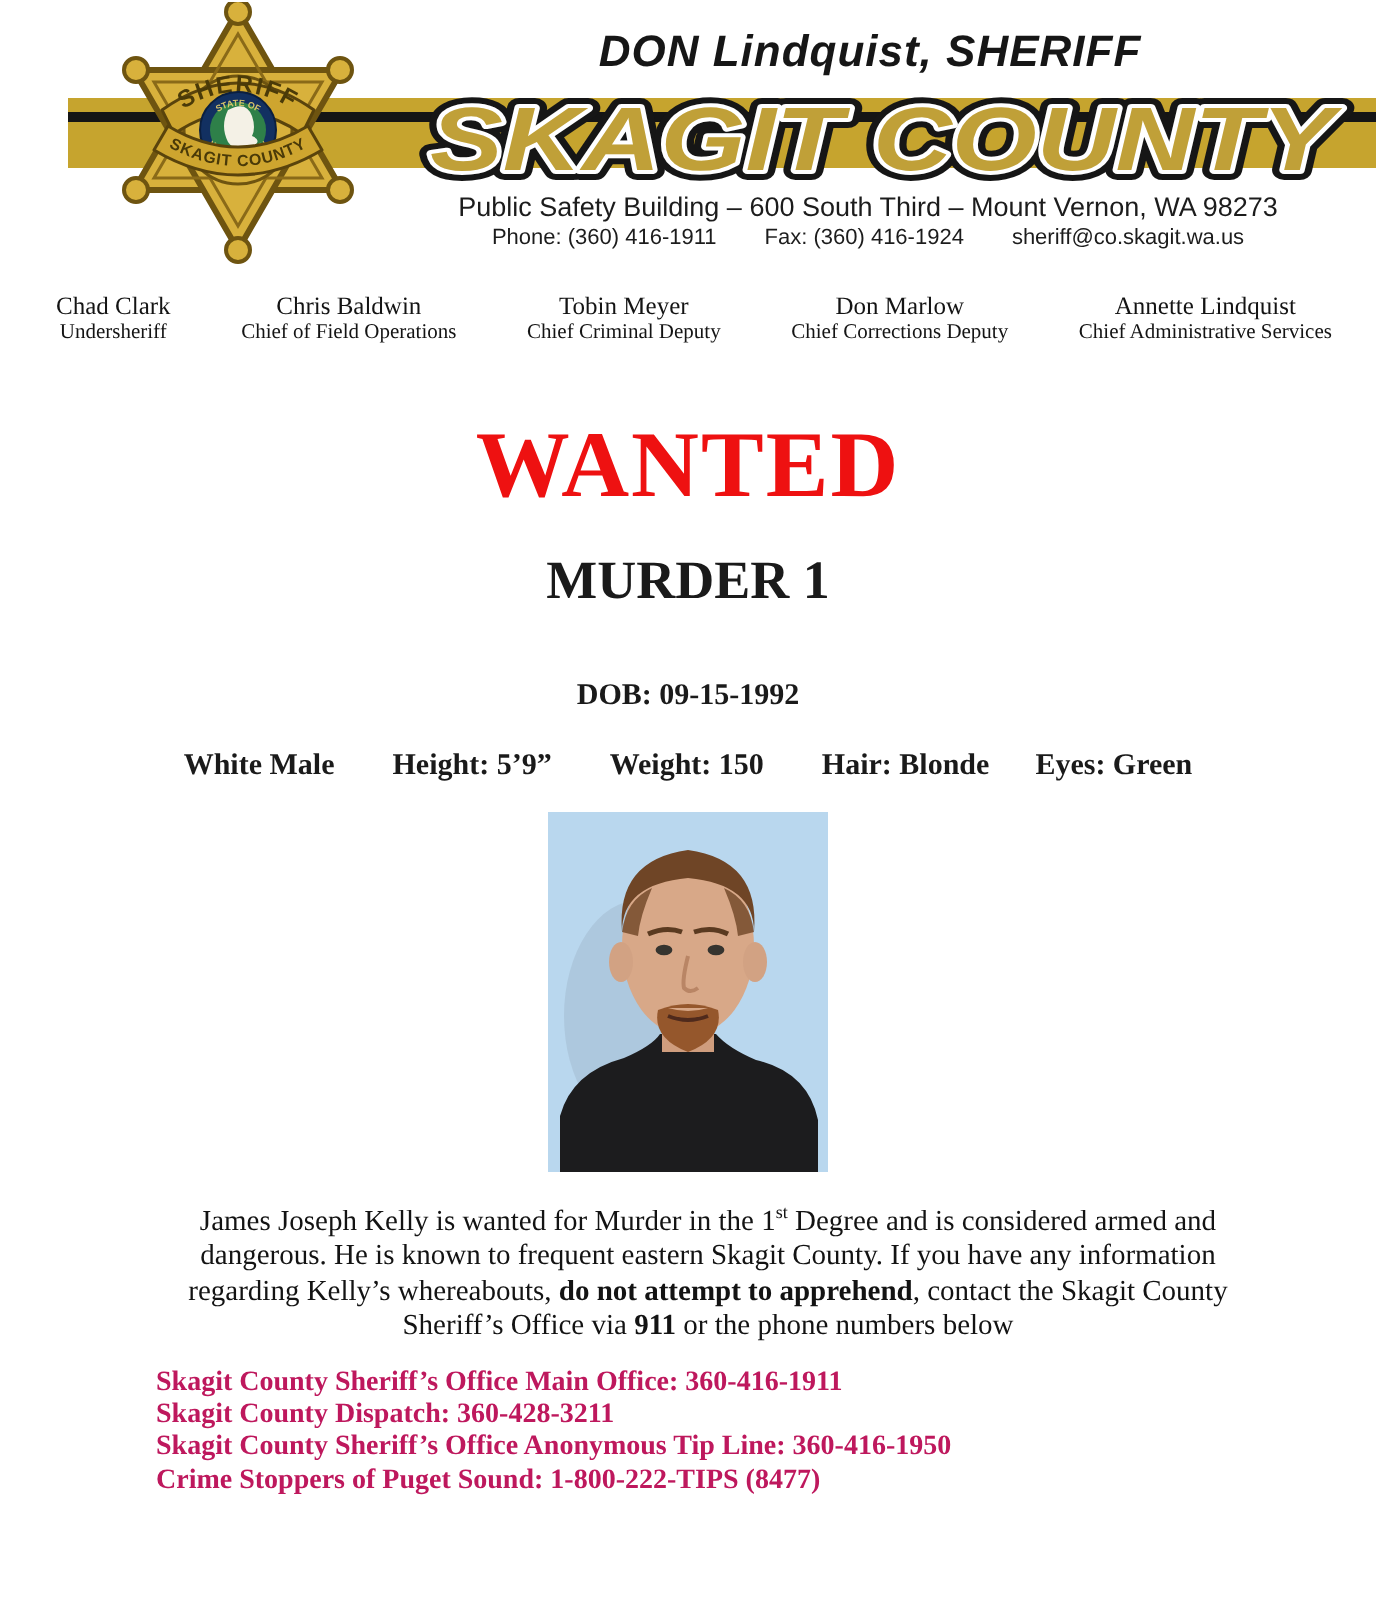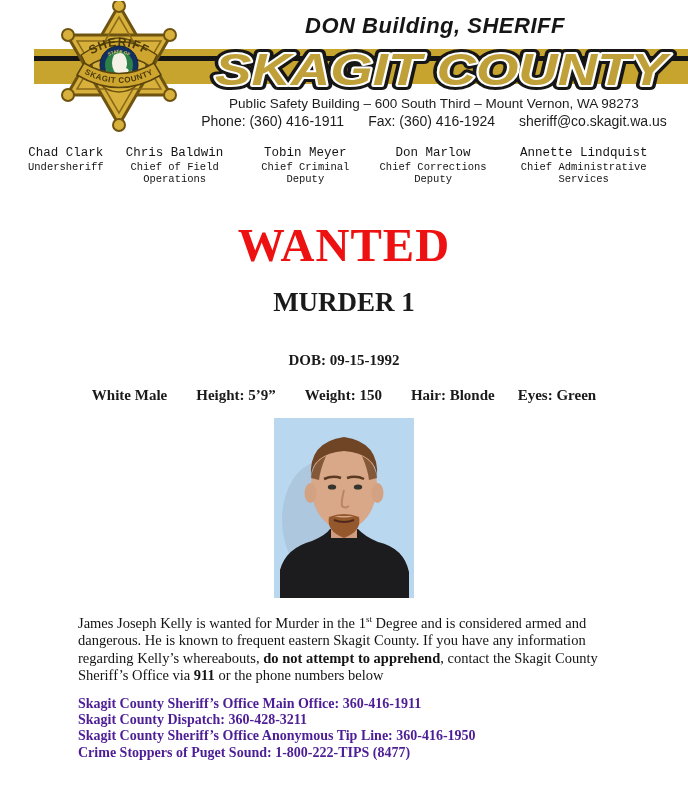--- a/index.html
+++ b/index.html
@@ -22,28 +22,28 @@
     letter-spacing: .5px; white-space: nowrap;
   }
   .county-svg { position: absolute; left: 202px; top: 38px; }
   .addr1 {
     position: absolute; left: 180px; right: 0; top: 96px; text-align: center;
     font-family: "Liberation Sans", sans-serif; font-size: 13.5px; color: #1c1c1c; white-space: nowrap;
   }
   .addr2 {
     position: absolute; left: 180px; right: 0; top: 113px;
     display: flex; justify-content: center; gap: 24px;
-    font-family: "Liberation Sans", sans-serif; font-size: 14px; color: #1c1c1c; white-space: nowrap;
+    font-family: "Liberation Sans", sans-serif; font-size: 11px; color: #1c1c1c; white-space: nowrap;
   }
 
   
   .staff-row {
     display: flex; justify-content: space-between; align-items: flex-start;
     padding: 0 22px 0 28px; margin-top: 6px;
-    font-family: Liberation Mono, monospace; color: #141414;
+    font-family: Liberation Serif, serif; color: #141414;
   }
   .staff-col { text-align: center; }
   .staff-name { font-size: 12.5px; line-height: 14px; }
   .staff-title { font-size: 10.5px; line-height: 12px; margin-top: 1px; }
 
   
   .wanted {
     margin: 37px 0 0; text-align: center; font-weight: bold;
     font-size: 47px; line-height: 1; letter-spacing: 1px; color: #EE1111;
   }
@@ -52,26 +52,26 @@
   .dob { margin: 35px 0 0; text-align: center; font-weight: bold; font-size: 15px; line-height: 18px; }
   .desc {
     margin: 17px 0 0; display: flex; justify-content: center; gap: 29px;
     font-weight: bold; font-size: 15px; line-height: 18px; white-space: nowrap;
   }
   .desc .tight { margin-left: -6px; }
   .photo-wrap { width: 140px; height: 180px; margin: 14px auto 0; }
 
   .para {
     width: 552px; margin: 17px 0 0 78px;
-    font-size: 14.5px; line-height: 17.4px; color: #131313;
+    font-size: 14.5px; line-height: 17.4px; color: #131313; text-align: center;
   }
   .para sup { font-size: 9px; line-height: 0; }
   .contacts {
     margin: 11px 0 0 78px; font-weight: bold;
-    font-size: 14px; line-height: 16.3px; color: #4c1d95;
+    font-size: 14px; line-height: 16.3px; color: #be185d;
   }
 </style>
 </head>
 <body>
 
 <div class="page">
 
   <div class="lh">
     <div class="gold-band">
       <div class="band-stripe"></div>
@@ -117,21 +117,21 @@
           <textPath href="#sealBotArc" startOffset="50%" text-anchor="middle">WASHINGTON</textPath>
         </text>
       </g>
 
       <path d="M29,74 Q71,99 113,74 L106,62 Q71,83 36,62 Z" fill="#CEA52F" stroke="#59430c" stroke-width="1.5" stroke-linejoin="round"></path>
       <text font-family="'Liberation Sans',sans-serif" font-weight="bold" font-size="8" fill="#4a3a08" letter-spacing=".5">
         <textPath href="#arcBot" startOffset="50%" text-anchor="middle">SKAGIT COUNTY</textPath>
       </text>
     </svg>
 
-    <div class="sheriff-line">DON Building, SHERIFF</div>
+    <div class="sheriff-line">DON Lindquist, SHERIFF</div>
 
     <svg class="county-svg" width="478" height="62" viewBox="0 0 478 62">
       <g font-family="'Liberation Sans',sans-serif" font-weight="bold" font-style="italic" font-size="45" text-anchor="middle">
         <text x="239" y="47" textLength="452" lengthAdjust="spacingAndGlyphs" fill="#161616" stroke="#161616" stroke-width="10" stroke-linejoin="round">SKAGIT COUNTY</text>
         <text x="239" y="47" textLength="452" lengthAdjust="spacingAndGlyphs" fill="#ffffff" stroke="#ffffff" stroke-width="4" stroke-linejoin="round">SKAGIT COUNTY</text>
         <text x="239" y="47" textLength="452" lengthAdjust="spacingAndGlyphs" fill="#C0A038">SKAGIT COUNTY</text>
       </g>
     </svg>
 
     <div class="addr1">Public Safety Building – 600 South Third – Mount Vernon, WA  98273</div>

